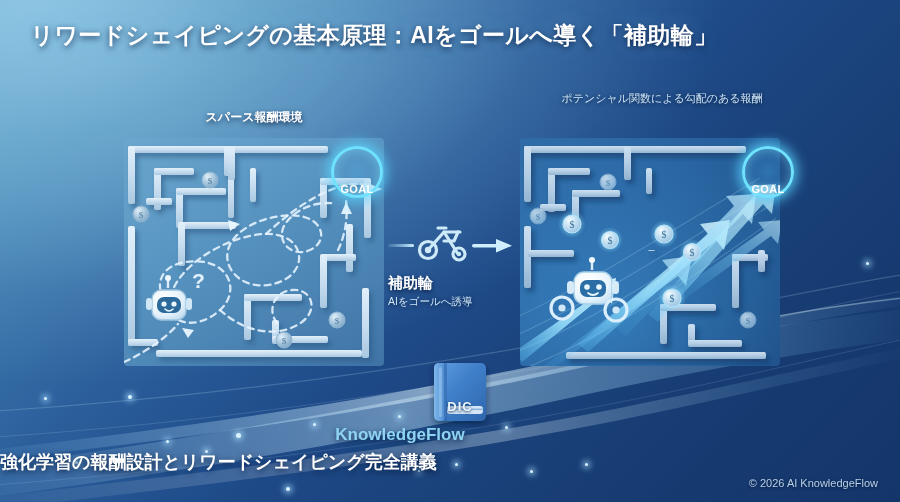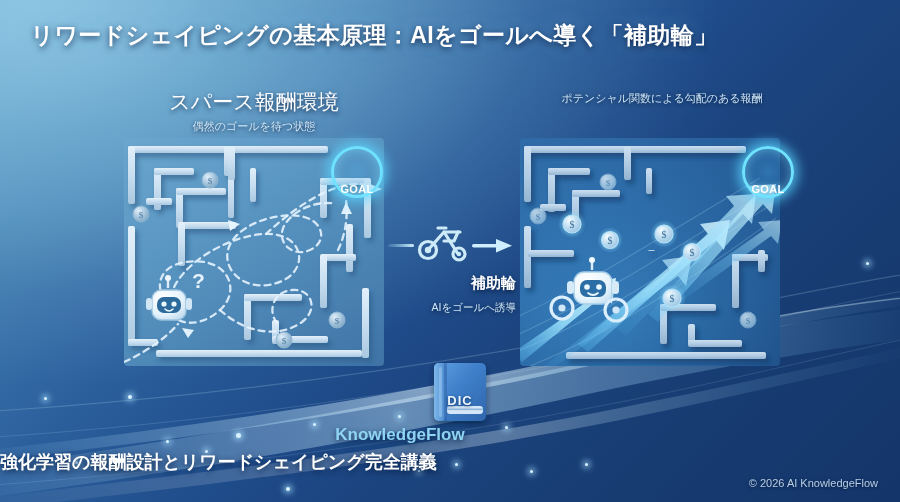--- a/index.html
+++ b/index.html
@@ -32,23 +32,24 @@
     position:absolute; top:20px; left:0; width:748px;
     text-align:center;
     font-size:23px; font-weight:bold; color:#ffffff;
     letter-spacing:.4px;
     text-shadow:0 2px 6px rgba(5,25,60,.85), 0 0 18px rgba(130,200,255,.35);
   }
 
   
   .panel-head{ position:absolute; text-align:center; width:300px; }
   .panel-head .h{
-    font-size:21px; font-weight:normal; color:#ffffff;
+    font-size:12px; font-weight:bold; color:#ffffff;
     text-shadow:0 2px 5px rgba(5,25,60,.8);
     white-space:nowrap;
+    margin-top:21px;
   }
   .panel-head .s{
     margin-top:3px;
     font-size:11px; color:#cfe6f6;
     text-shadow:0 1px 4px rgba(5,25,60,.9);
     white-space:nowrap;
   }
   #head-left { left:104px;  top:88px; }
   #head-right{ left:512px;  top:88px; }
 
@@ -75,36 +76,36 @@
                inset 0 0 10px 2px rgba(120,225,255,.45);
     text-shadow:0 0 6px rgba(140,230,255,.9);
     background:radial-gradient(circle,rgba(70,170,230,.30) 0%,rgba(30,90,160,.06) 72%);
   }
   #goal-left { left:331px; top:146px; }
   #goal-right{ left:742px; top:146px; }
 
   
   .center-col{
     position:absolute; left:388px; top:214px; width:128px;
-    text-align:right;
+    text-align:left;
   }
   .center-col svg{ display:block; margin:0 auto; }
   .center-col .lbl{
     margin-top:4px; font-size:15px; font-weight:bold; color:#ffffff;
     text-shadow:0 2px 5px rgba(5,25,60,.85);
   }
   .center-col .sub{
-    margin-top:8px; font-size:10.5px; color:#cfe6f6;
+    margin-top:2px; font-size:10.5px; color:#cfe6f6;
     text-shadow:0 1px 4px rgba(5,25,60,.9);
   }
 
   
   .book{ position:absolute; left:425px; top:357px; }
   .book .dic{
-    position:absolute; left:0; top:8px; width:70px; height:70px;
+    position:absolute; left:0; top:14px; width:70px; height:70px;
     display:flex; align-items:center; justify-content:center;
     font-size:13px; font-weight:bold; color:#eaf5ff;
     letter-spacing:1px;
     text-shadow:0 1px 3px rgba(10,35,80,.9);
     pointer-events:none;
   }
 
   .brand{
     position:absolute; left:0; top:425px; width:800px; text-align:center;
     font-size:17px; font-weight:bold; color:#8fd4f2;
@@ -184,21 +185,20 @@
     <span class="spark" style="left:530px; top:470px; width:3px; height:3px;"></span>
     <span class="spark" style="left:585px; top:463px; width:3px; height:3px;"></span>
     <span class="spark" style="left:418px; top:470px; width:2px; height:2px;"></span>
     <span class="spark" style="left:866px; top:262px; width:3px; height:3px;"></span>
   </div>
 
   <div class="title">リワードシェイピングの基本原理：AIをゴールへ導く「補助輪」</div>
 
   <div class="panel-head" id="head-left">
     <div class="h">スパース報酬環境</div>
-    <div class="s">偶然のゴールを待つ状態</div>
   </div>
 
   <div class="panel-head" id="head-right">
     <div class="s">ポテンシャル関数による勾配のある報酬</div>
   </div>
 
   <div class="maze" id="maze-left">
     <svg viewBox="0 0 260 228" xmlns="http://www.w3.org/2000/svg">
       <defs>
         <linearGradient id="wallL" x1="0" y1="0" x2="0" y2="1">

